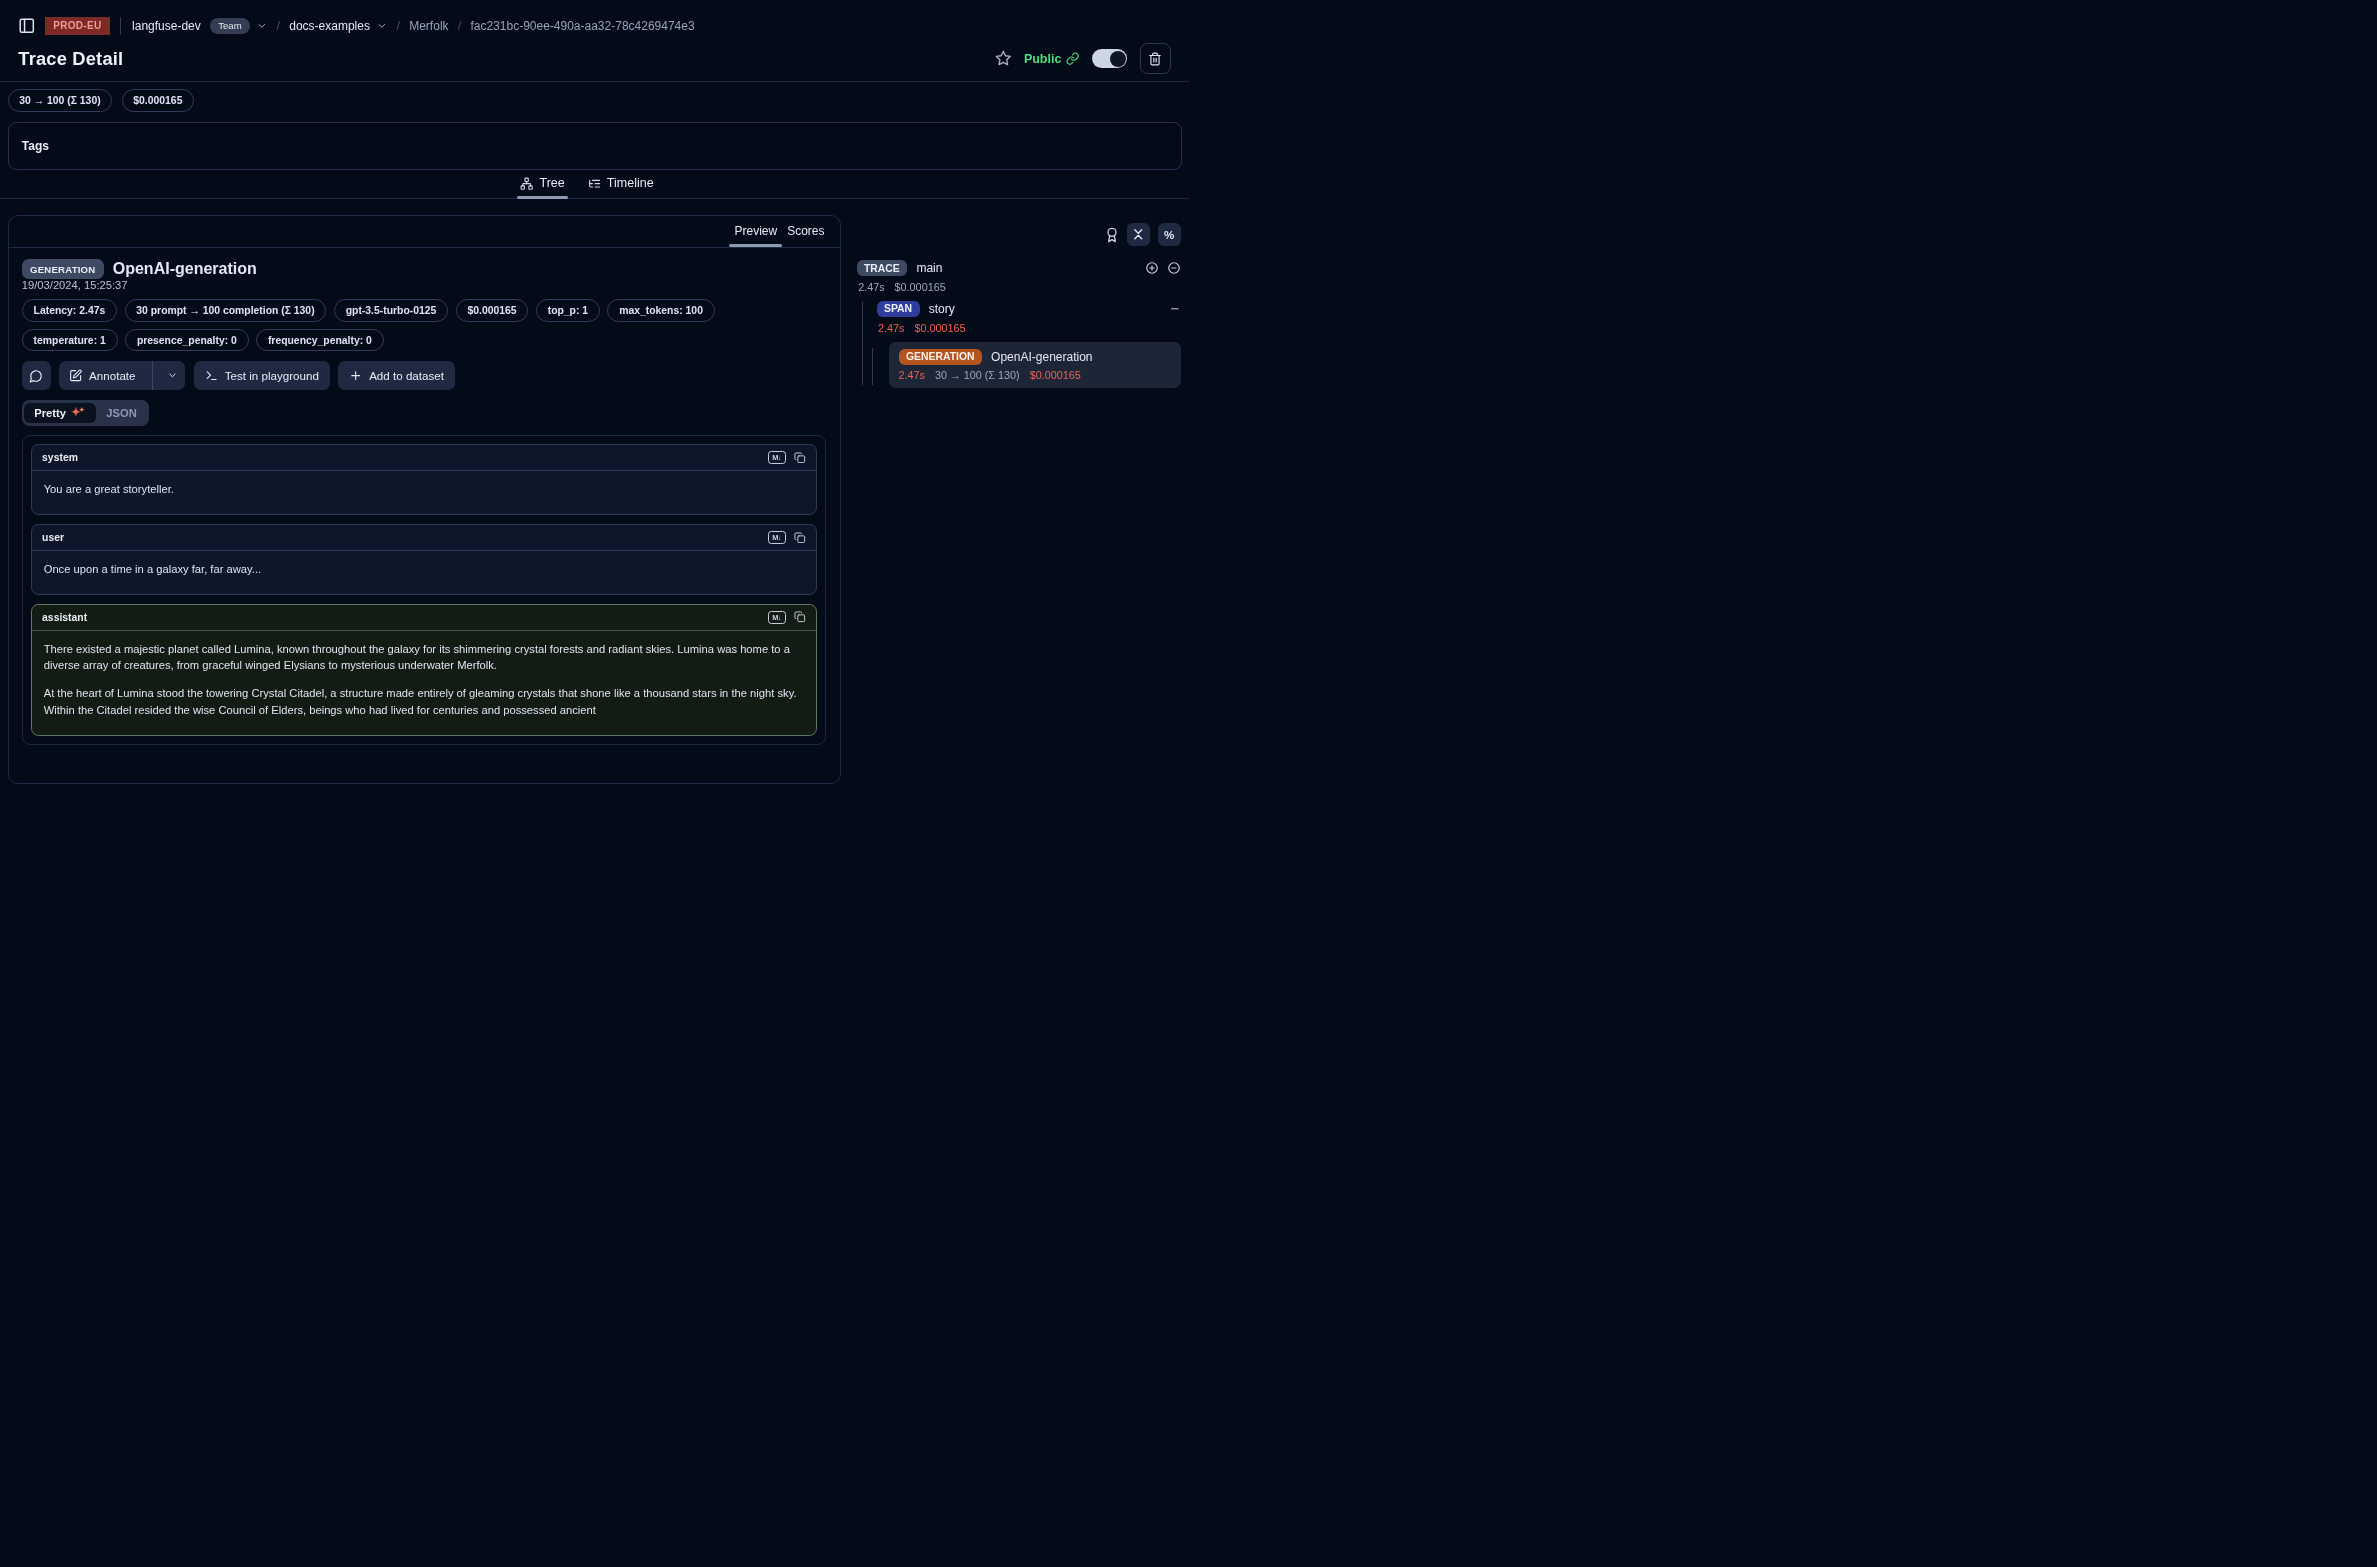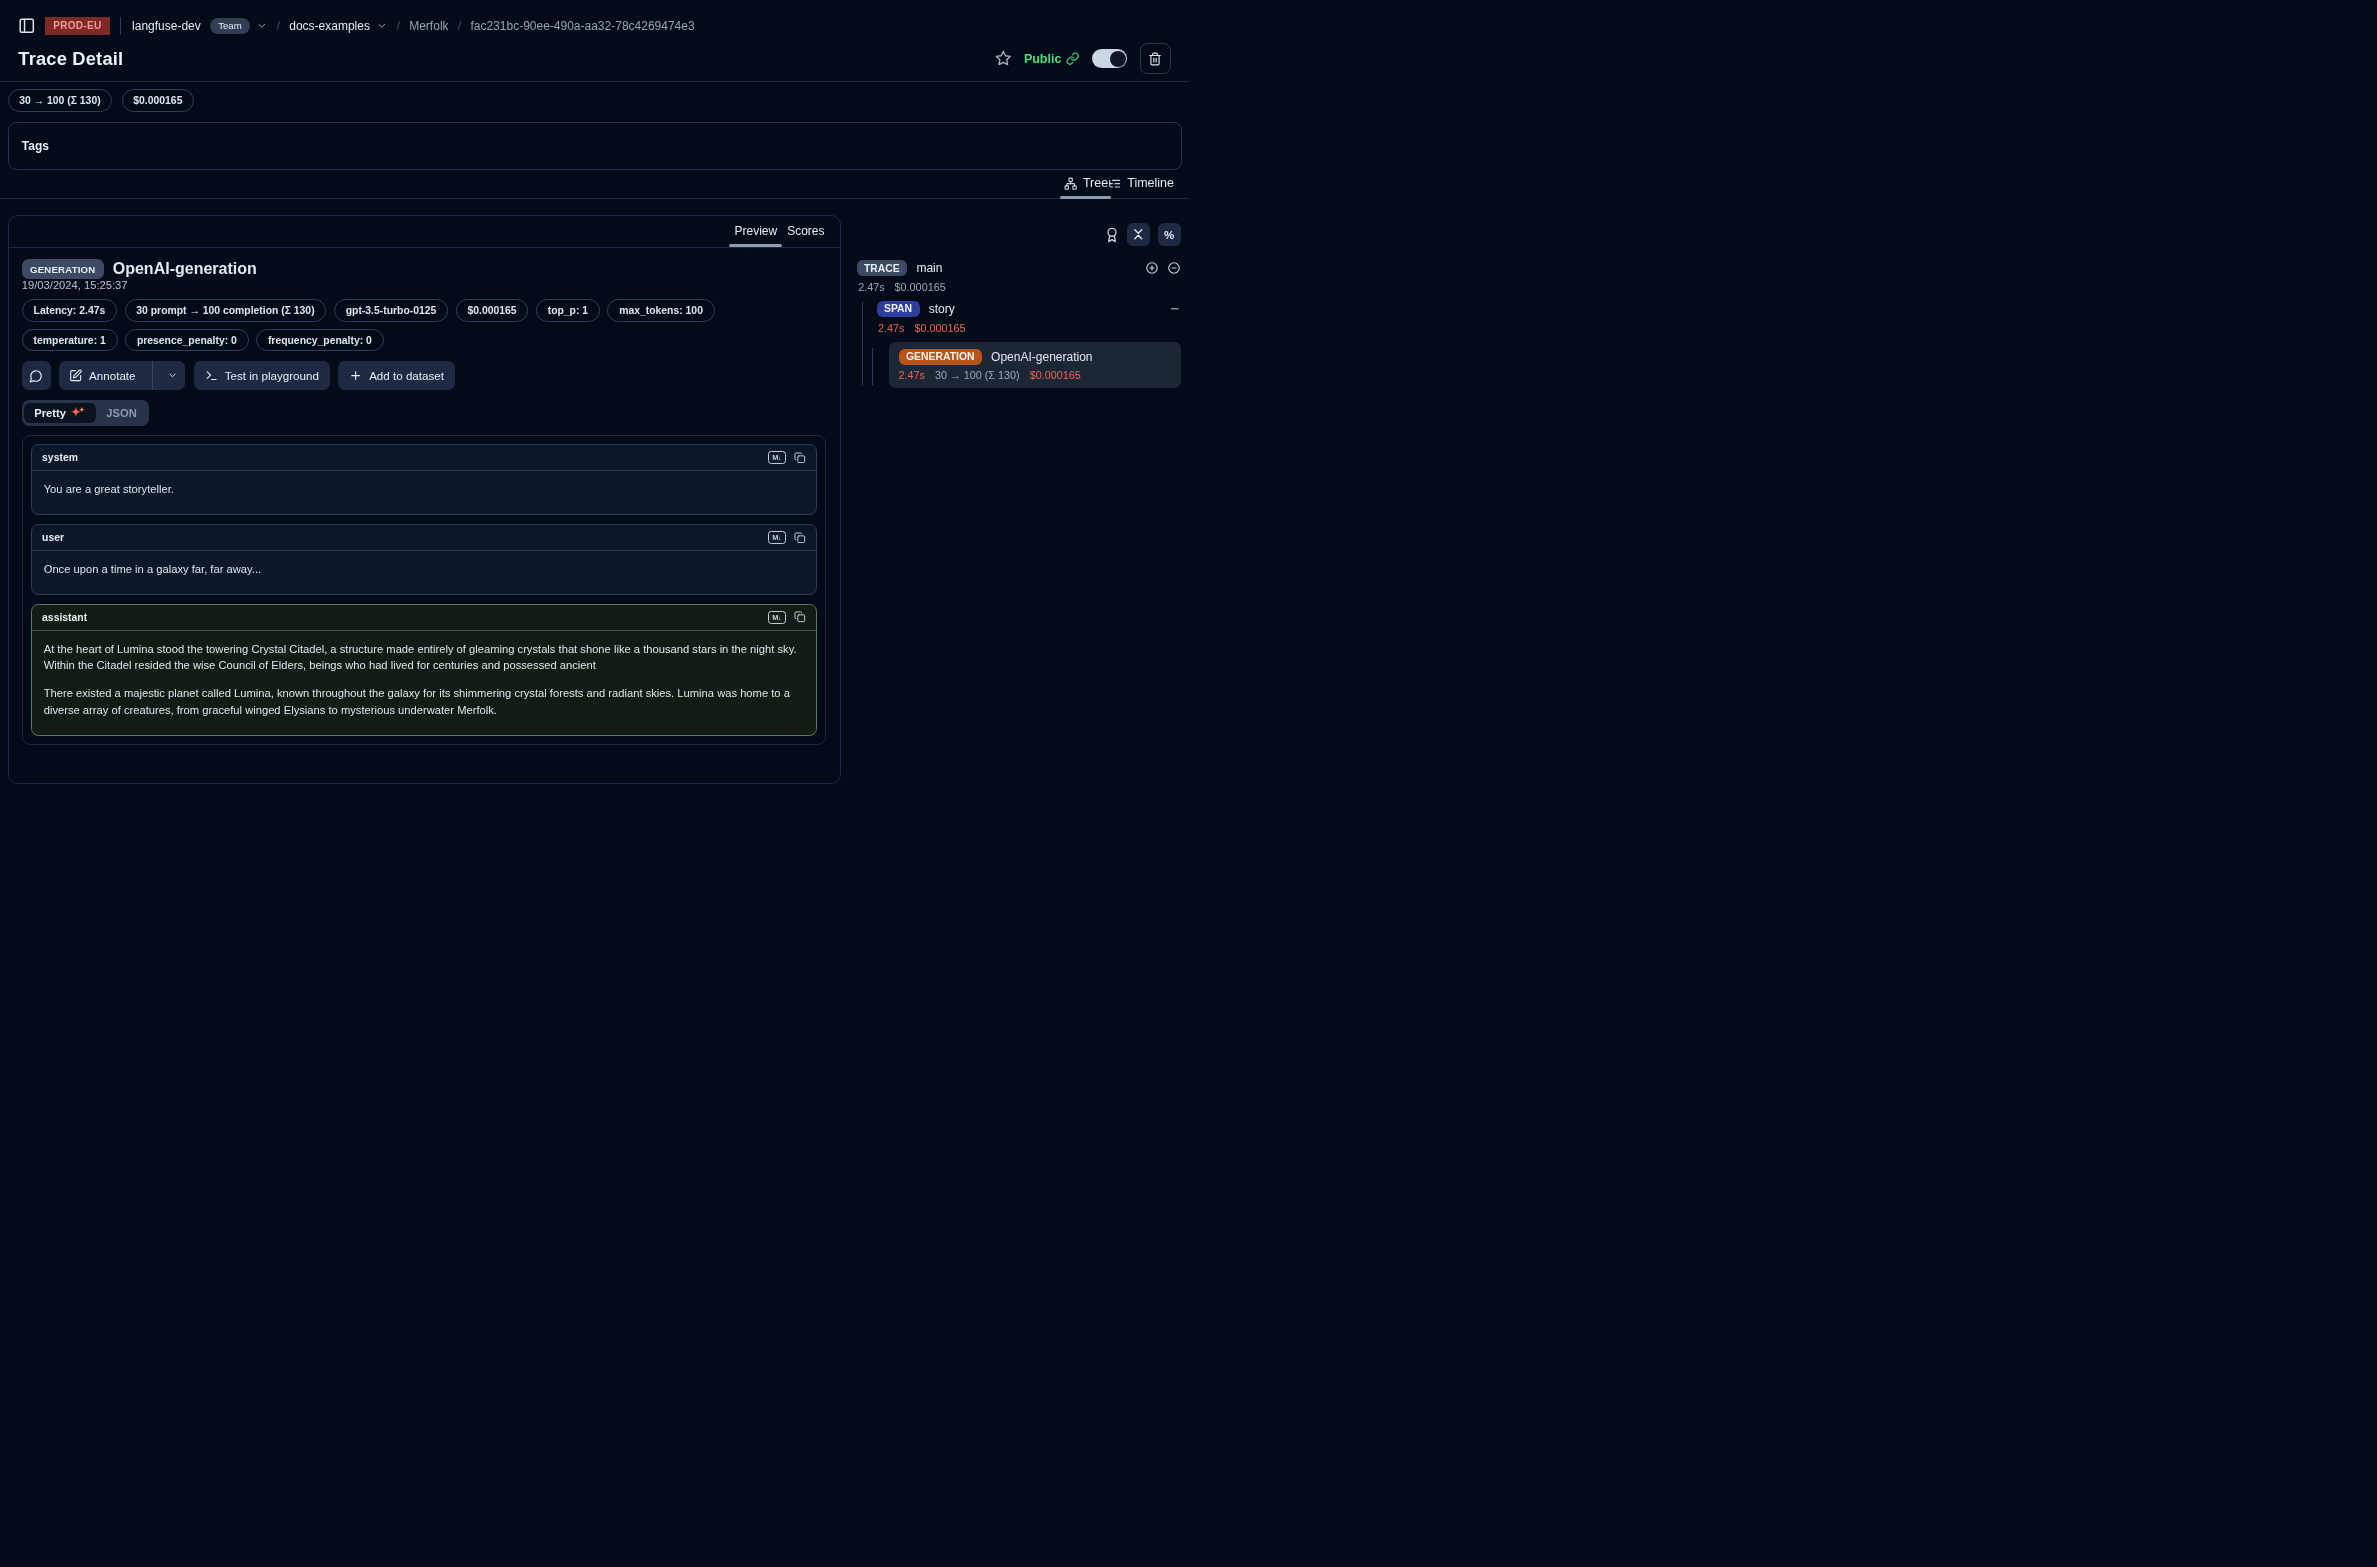--- a/index.html
+++ b/index.html
@@ -41,21 +41,21 @@
 
   
   .pill{display:inline-flex;align-items:center;height:22.4px;padding:0 10.8px;border:0.8px solid var(--pill-border);
     border-radius:830px;font-size:10.4px;font-weight:600;color:#dde5f1;white-space:nowrap}
   .trace-badges{display:flex;gap:9.1px;padding:0 7.5px;margin-top:7.5px}
   .tags-box{margin:10px 7.5px 0;height:48px;border:0.8px solid #243150;border-radius:8.3px;display:flex;align-items:center;padding:0 13.3px}
   .tags-label{font-size:12px;font-weight:700;color:#e9eef6}
 
   
   .viewtabs{margin-top:6.7px;border-bottom:0.8px solid var(--border-subtle)}
-  .viewtabs-inner{display:flex;justify-content:flex-end;padding:0 15px 7.5px 0}
+  .viewtabs-inner{display:flex;justify-content:center;gap:23px;padding:0 15px 7.5px 0}
   .vtab{display:flex;align-items:center;gap:5.8px;font-size:12.5px;font-weight:500;color:#e6ebf4;position:relative}
   .vtab .ticon{color:#cfd8e6}
   .vtab.active::after{content:"";position:absolute;left:-3.3px;right:-3.3px;bottom:-8.3px;height:2.5px;background:#8d9ab1;border-radius:1.7px}
 
   
   .main{display:flex;gap:16px;padding:0 8.3px 0 7.5px;margin-top:16px;align-items:flex-start}
   .card{width:833px;height:569px;border:0.8px solid #1e2a44;border-radius:10px;overflow:hidden;flex:none}
   .card-tabs{height:32px;border-bottom:0.8px solid #1e2a44;display:flex;justify-content:flex-end;gap:10px;padding-right:15px}
   .ctab{display:flex;align-items:center;height:100%;font-size:12px;font-weight:500;color:#e6ebf4;position:relative}
   .ctab.active::after{content:"";position:absolute;left:-5px;right:-5px;bottom:0;height:2.5px;background:#8d9ab1;border-radius:1.7px}
@@ -325,22 +325,22 @@
             <span class="msg-role">assistant</span>
             <span class="msg-icons">
               <span class="md-icon">M↓</span>
               <svg class="ico" width="11.6" height="11.6" viewBox="0 0 24 24">
                   <rect x="8" y="8" width="14" height="14" rx="2"></rect>
                   <path d="M4 16c-1.1 0-2-.9-2-2V4c0-1.1.9-2 2-2h10c1.1 0 2 .9 2 2"></path>
                 </svg>
             </span>
           </div>
           <div class="msg-body">
+            <p>There existed a majestic planet called Lumina, known throughout the galaxy for its shimmering crystal forests and radiant skies. Lumina was home to a diverse array of creatures, from graceful winged Elysians to mysterious underwater Merfolk.</p>
             <p>At the heart of Lumina stood the towering Crystal Citadel, a structure made entirely of gleaming crystals that shone like a thousand stars in the night sky. Within the Citadel resided the wise Council of Elders, beings who had lived for centuries and possessed ancient</p>
-            <p>There existed a majestic planet called Lumina, known throughout the galaxy for its shimmering crystal forests and radiant skies. Lumina was home to a diverse array of creatures, from graceful winged Elysians to mysterious underwater Merfolk.</p>
           </div>
         </div>
 
       </div>
     </div>
   </section>
 
   <aside class="tree">
     <div class="tree-toolbar">
       <span class="award">

